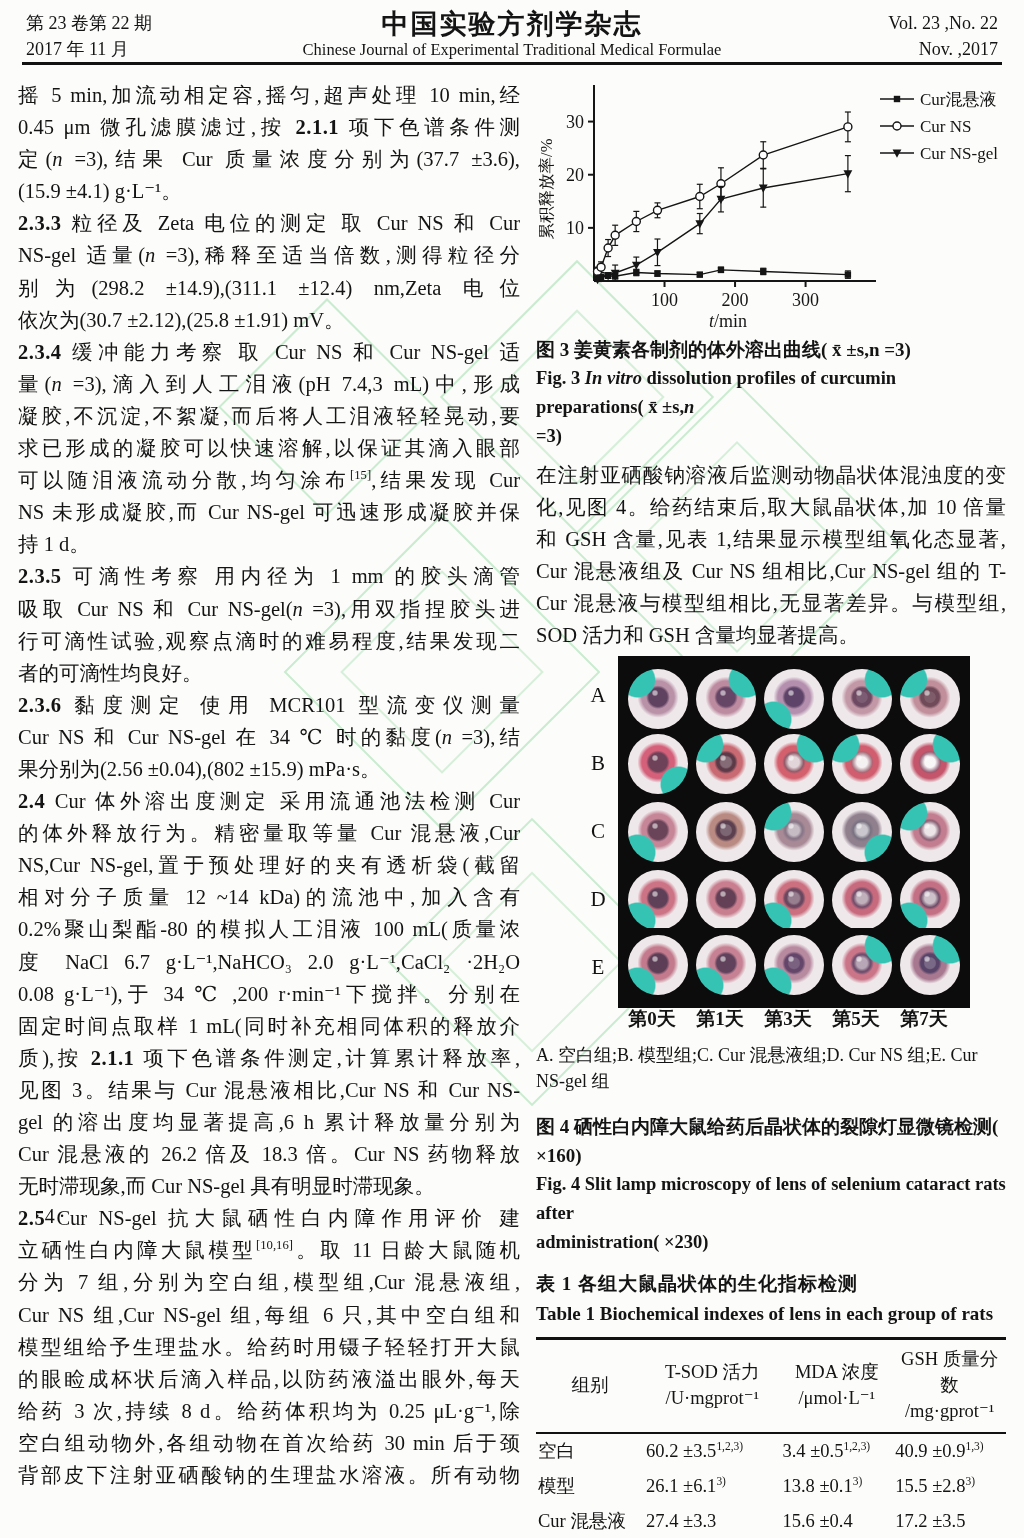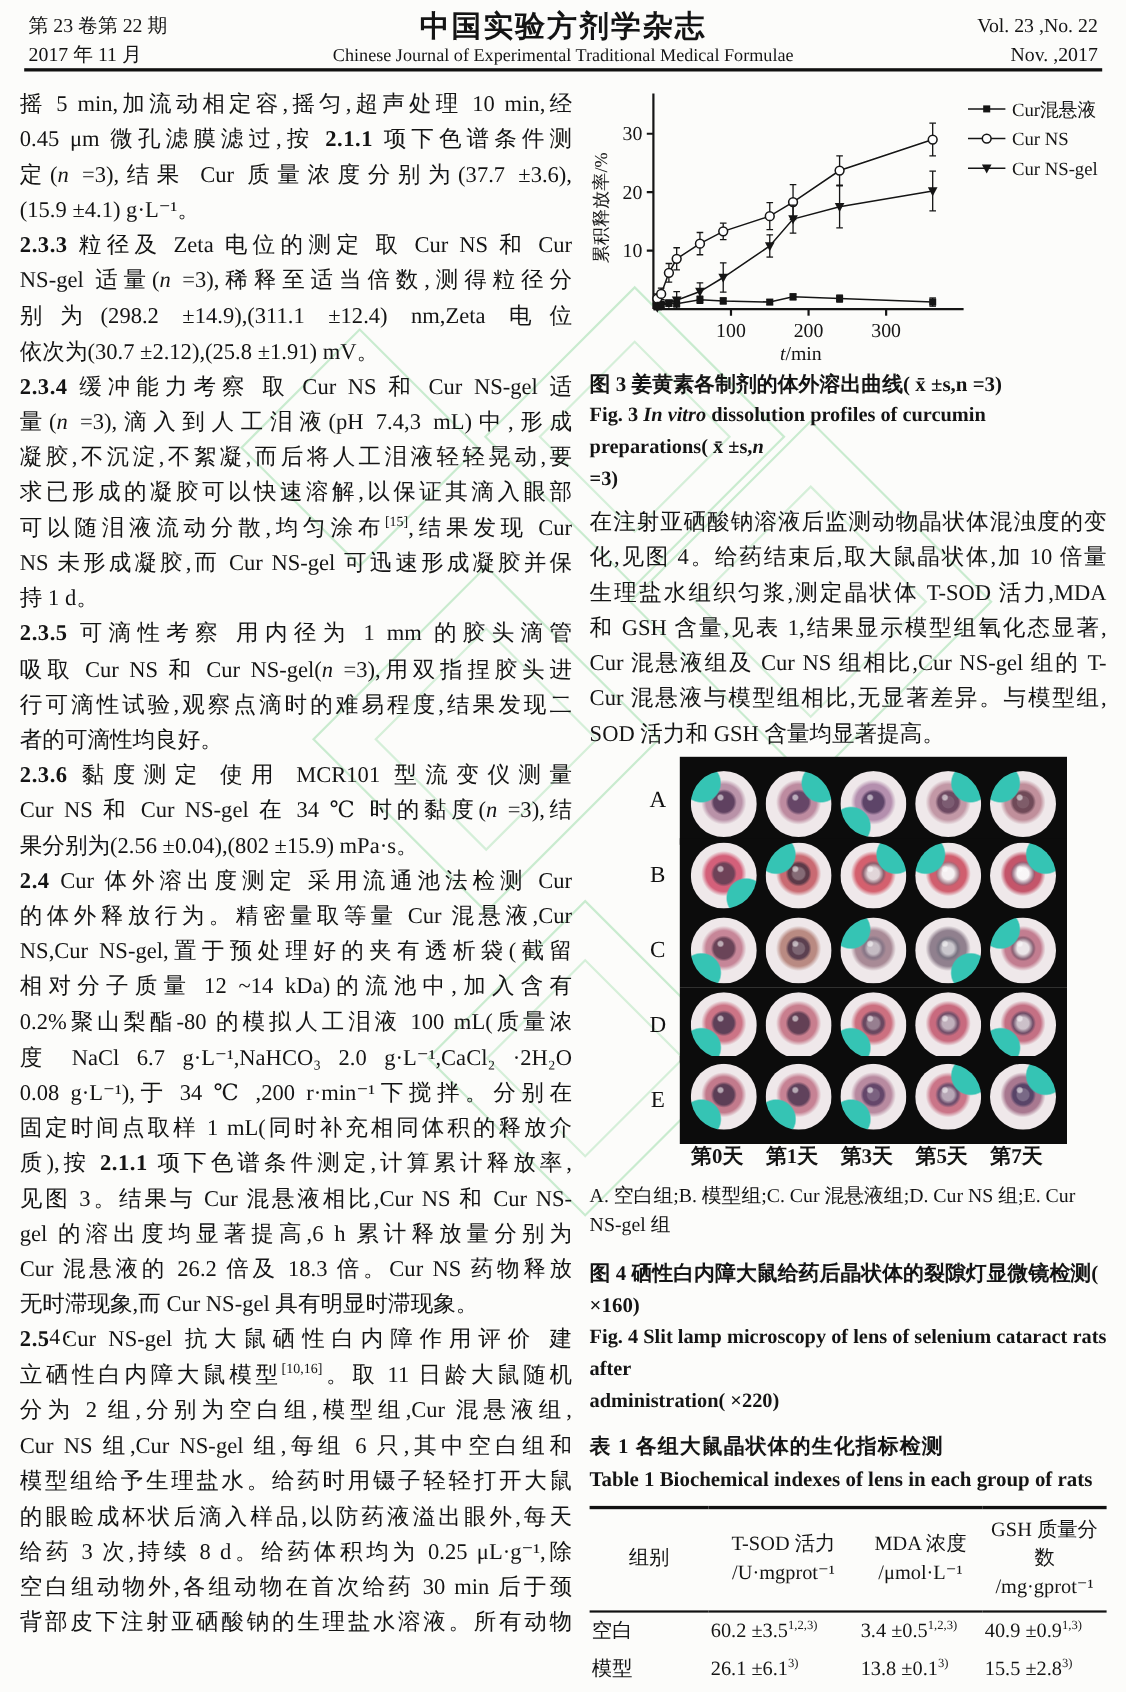--- a/index.html
+++ b/index.html
@@ -136,21 +136,21 @@
         <div class="tline">度 NaCl 6.7 g·L⁻¹,NaHCO₃ 2.0 g·L⁻¹,CaCl₂ ·2H₂O</div>
         <div class="tline">0.08 g·L⁻¹),于 34 ℃ ,200 r·min⁻¹下搅拌。分别在</div>
         <div class="tline">固定时间点取样 1 mL(同时补充相同体积的释放介</div>
         <div class="tline">质),按 <b>2.1.1</b> 项下色谱条件测定,计算累计释放率,</div>
         <div class="tline">见图 3。结果与 Cur 混悬液相比,Cur NS 和 Cur NS-</div>
         <div class="tline">gel 的溶出度均显著提高,6 h 累计释放量分别为</div>
         <div class="tline">Cur 混悬液的 26.2 倍及 18.3 倍。Cur NS 药物释放</div>
         <div class="tline end">无时滞现象,而 Cur NS-gel 具有明显时滞现象。</div>
         <div class="tline"><b>2.5</b>  Cur NS-gel 抗大鼠硒性白内障作用评价   建</div>
         <div class="tline">立硒性白内障大鼠模型<sup>[10,16]</sup>。取 11 日龄大鼠随机</div>
-        <div class="tline">分为 2 组,分别为空白组,模型组,Cur 混悬液组,</div>
+        <div class="tline">分为 7 组,分别为空白组,模型组,Cur 混悬液组,</div>
         <div class="tline">Cur NS 组,Cur NS-gel 组,每组 6 只,其中空白组和</div>
         <div class="tline">模型组给予生理盐水。给药时用镊子轻轻打开大鼠</div>
         <div class="tline">的眼睑成杯状后滴入样品,以防药液溢出眼外,每天</div>
         <div class="tline">给药 3 次,持续 8 d。给药体积均为 0.25 μL·g⁻¹,除</div>
         <div class="tline">空白组动物外,各组动物在首次给药 30 min 后于颈</div>
         <div class="tline">背部皮下注射亚硒酸钠的生理盐水溶液。所有动物</div>
       </section>
 
     <section class="col-right">
       <svg id="chart" width="470" height="252" viewBox="0 0 470 252">
@@ -306,21 +306,20 @@
 
       <div class="cap">
         <div class="c1">图 3   姜黄素各制剂的体外溶出曲线( x̄ ±s,n =3)</div>
         <div class="c2">Fig. 3   <i>In vitro</i> dissolution profiles of curcumin preparations( x̄ ±s,<i>n</i></div>
         <div class="c2">=3)</div>
       </div>
 
       <div id="rpara">
           <div class="tline">在注射亚硒酸钠溶液后监测动物晶状体混浊度的变</div>
           <div class="tline">化,见图 4。给药结束后,取大鼠晶状体,加 10 倍量</div>
-          <div class="tline">生理盐水组织匀浆,测定晶状体 T-SOD 活力,MDA</div>
           <div class="tline">和 GSH 含量,见表 1,结果显示模型组氧化态显著,</div>
           <div class="tline">Cur 混悬液组及 Cur NS 组相比,Cur NS-gel 组的 T-</div>
           <div class="tline">Cur 混悬液与模型组相比,无显著差异。与模型组,</div>
           <div class="tline end">SOD 活力和 GSH 含量均显著提高。</div>
         </div>
 
       <div class="fig4wrap">
         <div class="fig4grid" id="fig4grid">
             <div class="f4row">
               <div class="f4label">A</div>
@@ -429,21 +428,21 @@
             <div>第3天</div>
             <div>第5天</div>
             <div>第7天</div>
           </div>
       </div>
 
       <div class="f4legend">A. 空白组;B. 模型组;C. Cur 混悬液组;D. Cur NS 组;E. Cur NS-gel 组</div>
       <div class="cap" style="margin-top:18px;font-family:Liberation Serif, serif;">
         <div class="c1">图 4   硒性白内障大鼠给药后晶状体的裂隙灯显微镜检测( ×160)</div>
         <div class="c2">Fig. 4   Slit lamp microscopy of lens of selenium cataract rats after</div>
-        <div class="c2">administration( ×220)</div>
+        <div class="c2">administration( ×230)</div>
       </div>
 
       <div class="tbl-title">
         <div class="c1" style="font-weight:bold;">表 1   各组大鼠晶状体的生化指标检测</div>
         <div class="c2" style="font-weight:bold;">Table 1   Biochemical indexes of lens in each group of rats</div>
       </div>
 
       <table class="t1">
         <thead id="t1head">
             <tr>

